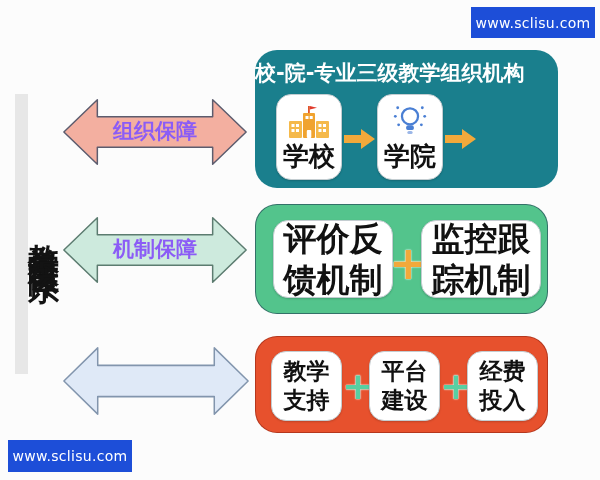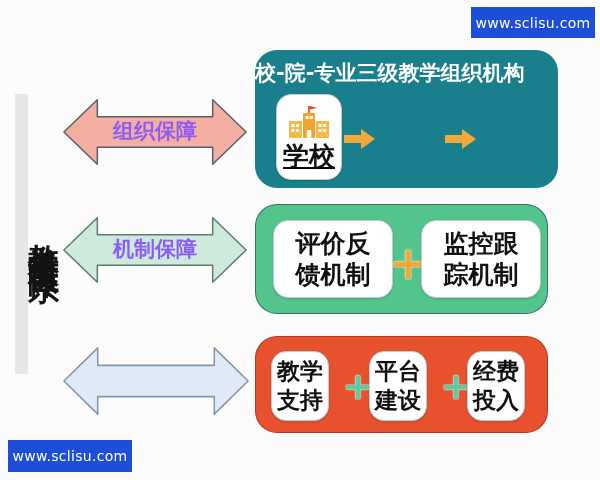--- a/index.html
+++ b/index.html
@@ -59,39 +59,39 @@
     position: absolute; background: #ffffff; border: 1px solid #c4cdd1;
     border-radius: 15px; box-shadow: 0 1px 2px rgba(0,0,0,0.18);
     display: flex; flex-direction: column; align-items: center; justify-content: center;
   }
   .card-label {
     font-weight: 800; color: #111111; text-align: center;
     white-space: pre-line;
   }
 
   
-  .org-card { width: 66px; height: 86px; top: 44px; text-decoration: underline; }
+  .org-card { width: 66px; height: 86px; top: 44px; }
   #org-card-school  { left: 21px; }
   #org-card-college { left: 122px; }
   #org-card-major   { left: 223px; }
   .org-card .card-label { font-size: 26px; line-height: 1.05; margin-top: 2px; }
   .org-icon { height: 38px; display: flex; align-items: center; justify-content: center; }
 
   .flow-arrow { position: absolute; width: 31px; height: 20px; top: 79px; }
   #flow-arrow-1 { left: 89px; }
   #flow-arrow-2 { left: 190px; }
 
   
   .mech-card { width: 120px; height: 78px; top: 15px; }
   #mech-card-1 { left: 17px; }
   #mech-card-2 { left: 165px; }
-  .mech-card .card-label { font-size: 25px; line-height: 1.25; }
-
-  
-  .cond-card { width: 58px; height: 70px; top: 14px; }
+  .mech-card .card-label { font-size: 33px; line-height: 1.25; }
+
+  
+  .cond-card { width: 71px; height: 70px; top: 14px; }
   #cond-card-1 { left: 15px; }
   #cond-card-2 { left: 113px; }
   #cond-card-3 { left: 211px; }
   .cond-card .card-label { font-size: 23px; line-height: 1.25; }
 
   .plus-sign {
     position: absolute; font-weight: 800; text-align: center;
     text-shadow: 0 0 2px #ffffff, 0 0 1px #ffffff;
   }
   #mech-plus { left: 133px; top: 31px; width: 36px; font-size: 46px; color: #f2a93b; }
@@ -156,20 +156,36 @@
       </div>
       <div class="card-label">学校</div>
     </div>
 
     <div id="flow-arrow-1" class="flow-arrow">
       <svg width="31" height="20" viewBox="0 0 31 20">
         <polygon points="0,6 17,6 17,0 31,10 17,20 17,14 0,14" fill="#f2a93b"></polygon>
       </svg>
     </div>
 
+    <div id="org-card-college" class="white-card org-card">
+      <div class="org-icon">
+        <svg width="36" height="36" viewBox="0 0 36 38">
+          <circle cx="18" cy="13" r="8.5" fill="#ffffff" stroke="#4a7fd4" stroke-width="2.4"></circle>
+          <rect x="14" y="22.5" width="8" height="5" rx="2" fill="#4a7fd4"></rect>
+          <rect x="15.2" y="28.5" width="5.6" height="3.2" rx="1.6" fill="#9bb7e8"></rect>
+          <circle cx="5" cy="4" r="1.5" fill="#4a7fd4"></circle>
+          <circle cx="31" cy="4" r="1.5" fill="#4a7fd4"></circle>
+          <circle cx="2.5" cy="13" r="1.5" fill="#4a7fd4"></circle>
+          <circle cx="33.5" cy="13" r="1.5" fill="#4a7fd4"></circle>
+          <circle cx="6" cy="22" r="1.5" fill="#4a7fd4"></circle>
+          <circle cx="30" cy="22" r="1.5" fill="#4a7fd4"></circle>
+        </svg>
+      </div>
+      <div class="card-label">学院</div>
+    </div>
 
     <div id="flow-arrow-2" class="flow-arrow">
       <svg width="31" height="20" viewBox="0 0 31 20">
         <polygon points="0,6 17,6 17,0 31,10 17,20 17,14 0,14" fill="#f2a93b"></polygon>
       </svg>
     </div>
 
   </div>
 
   <div id="panel-mech" class="panel">

